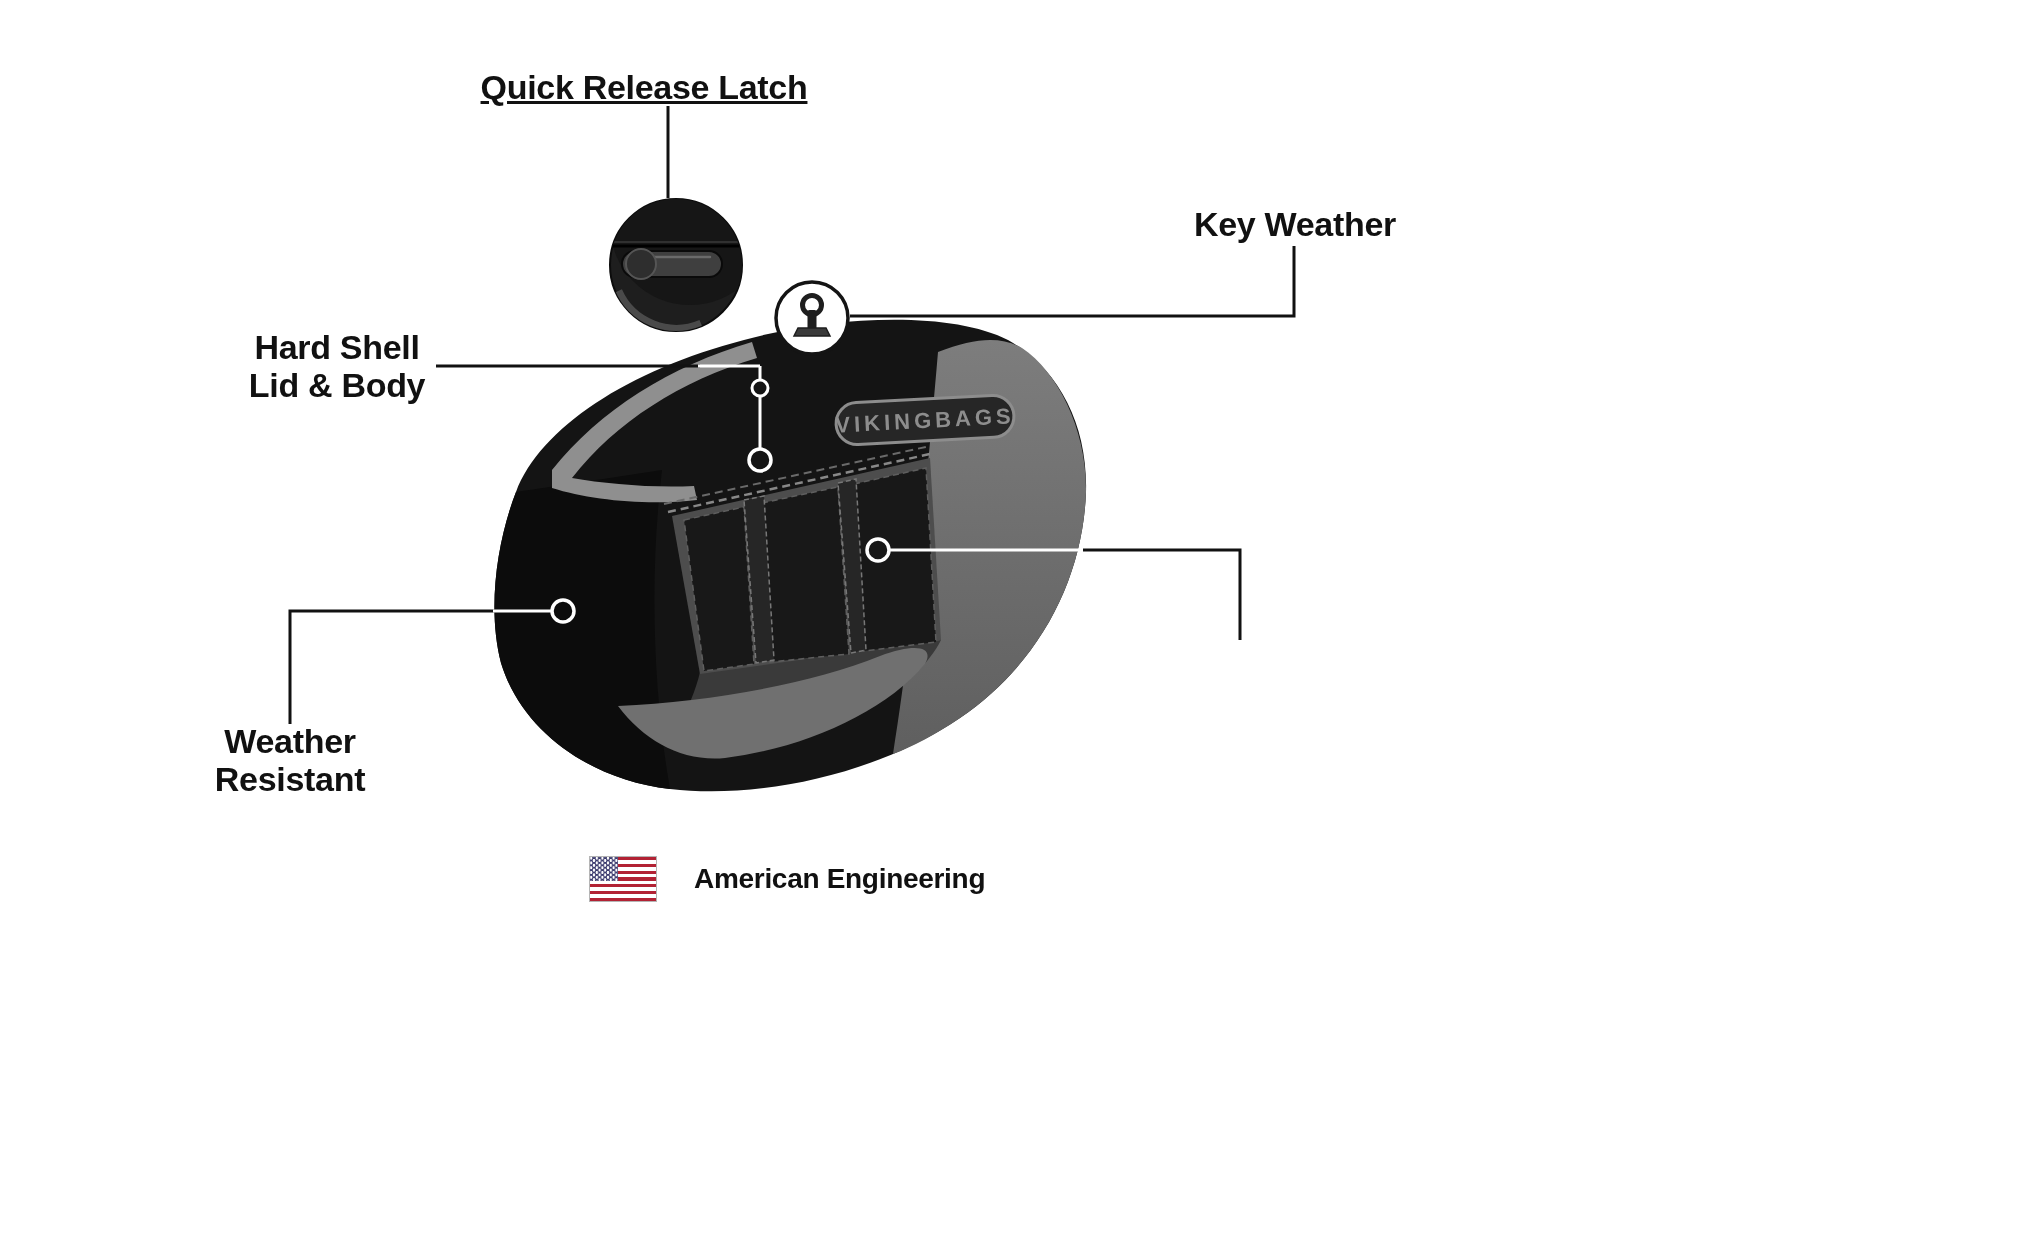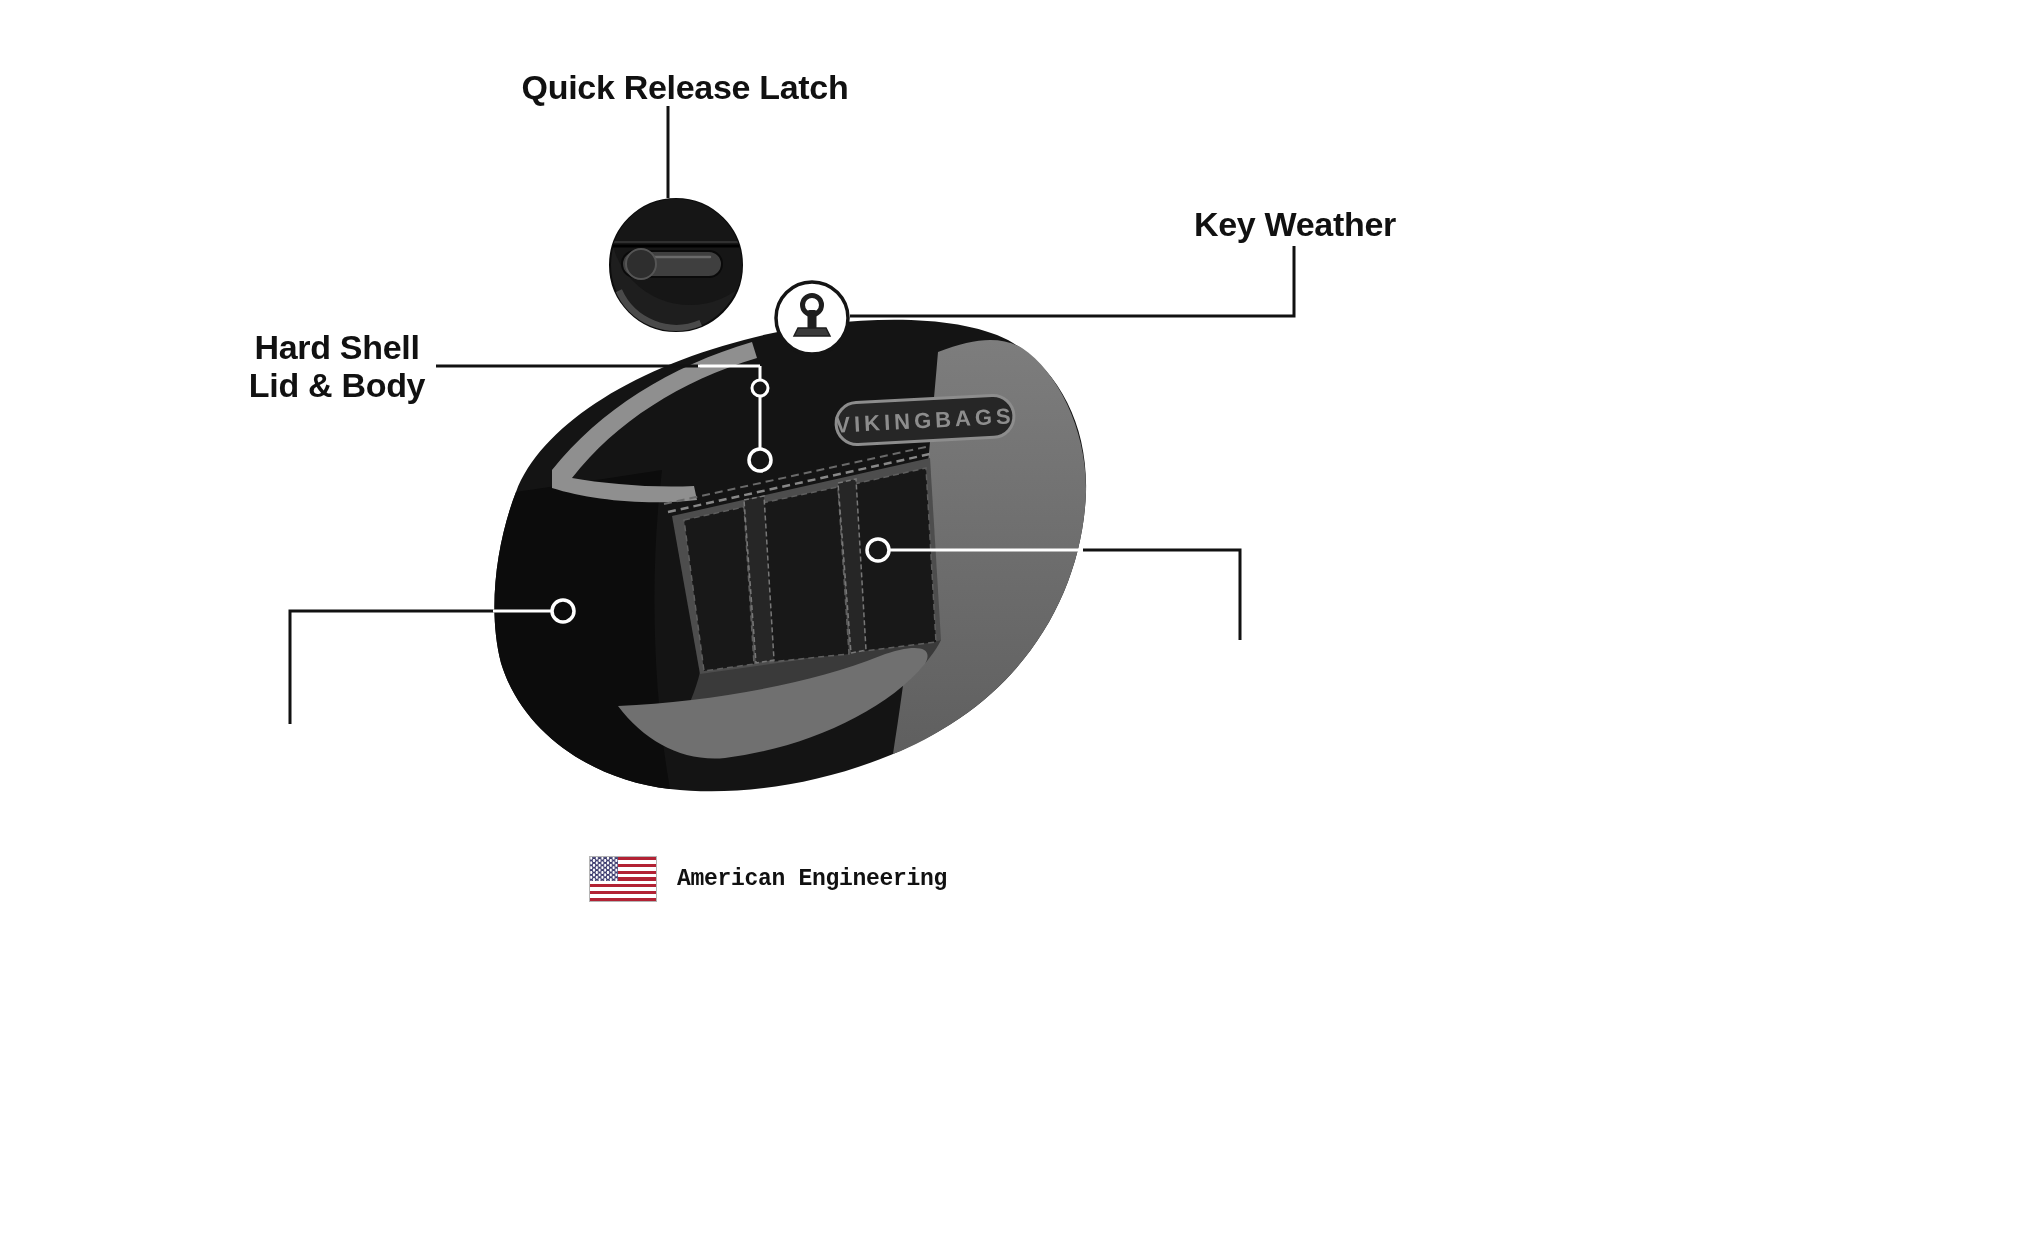--- a/index.html
+++ b/index.html
@@ -144,29 +144,30 @@
     <g>
       <circle cx="812" cy="318" r="36" fill="#ffffff" stroke="#141414" stroke-width="3.5"></circle>
       <g>
         <circle cx="812" cy="305" r="9.5" fill="none" stroke="#1e1e1e" stroke-width="5"></circle>
         <rect x="807.5" y="310" width="9" height="20" rx="2" fill="#1e1e1e"></rect>
         <path d="M 798 328 h 28 l 4 8 h -36 z" fill="#3a3a3a" stroke="#1e1e1e" stroke-width="1.5"></path>
       </g>
     </g>
   </svg>
 
-  <div class="label center" style="left:485px;top:68px;width:400px;">Quick Release Latch</div>
+  <div class="label center" style="left:444px;top:68px;width:400px;text-decoration:underline;">Quick Release Latch</div>
 
   <div class="label center" style="left:1163px;top:205px;width:264px;">Key Weather</div>
 
   <div class="label center" style="left:247px;top:328px;width:180px;">
     <div>Hard Shell</div>
     <div>Lid &amp; Body</div>
   </div>
 
+  <div class="label center" style="left:158px;top:722px;width:264px;">Weather Resistant</div>
 
 
   <div>
     <div class="flag"></div>
-    <div class="label" style="left:677px;top:860px;font-size:23px;font-family:Liberation Mono, monospace;">American Engineering</div>
+    <div class="label" style="left:694px;top:860px;font-size:28px;">American Engineering</div>
   </div>
 
 </div>
 
 </body></html>

